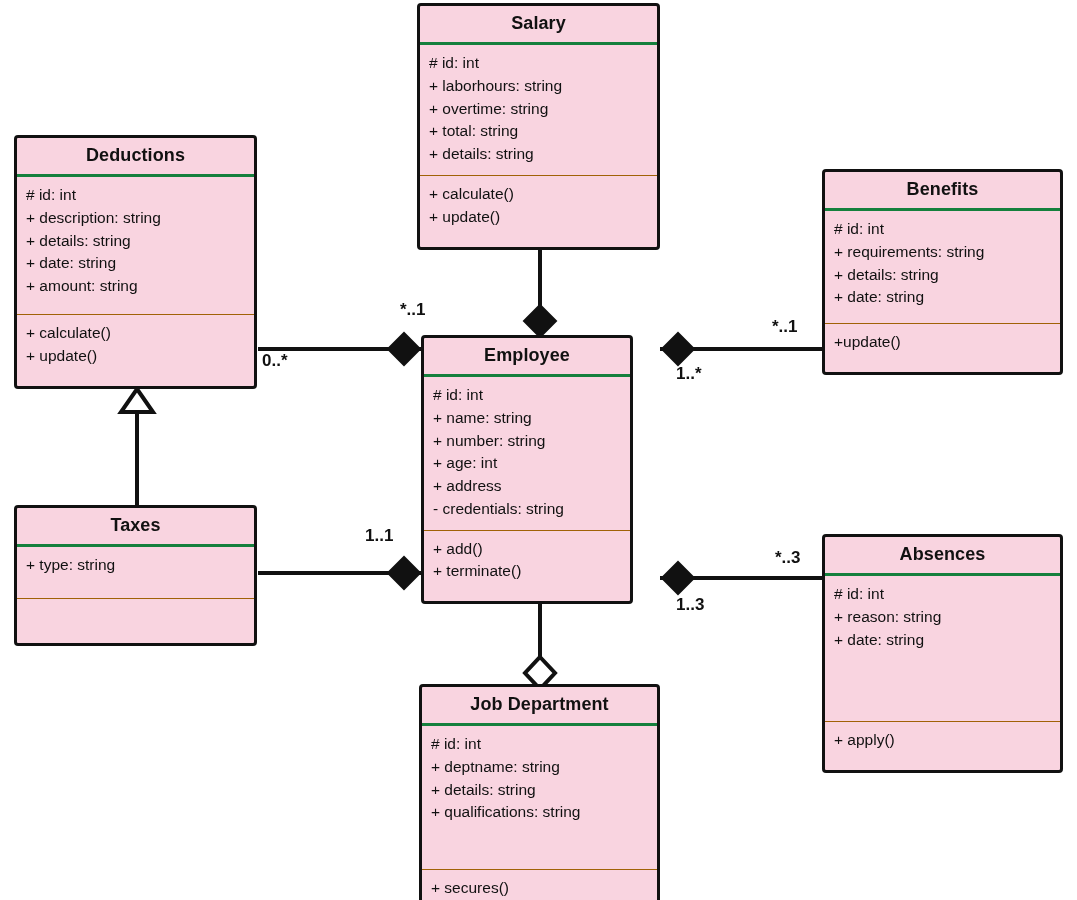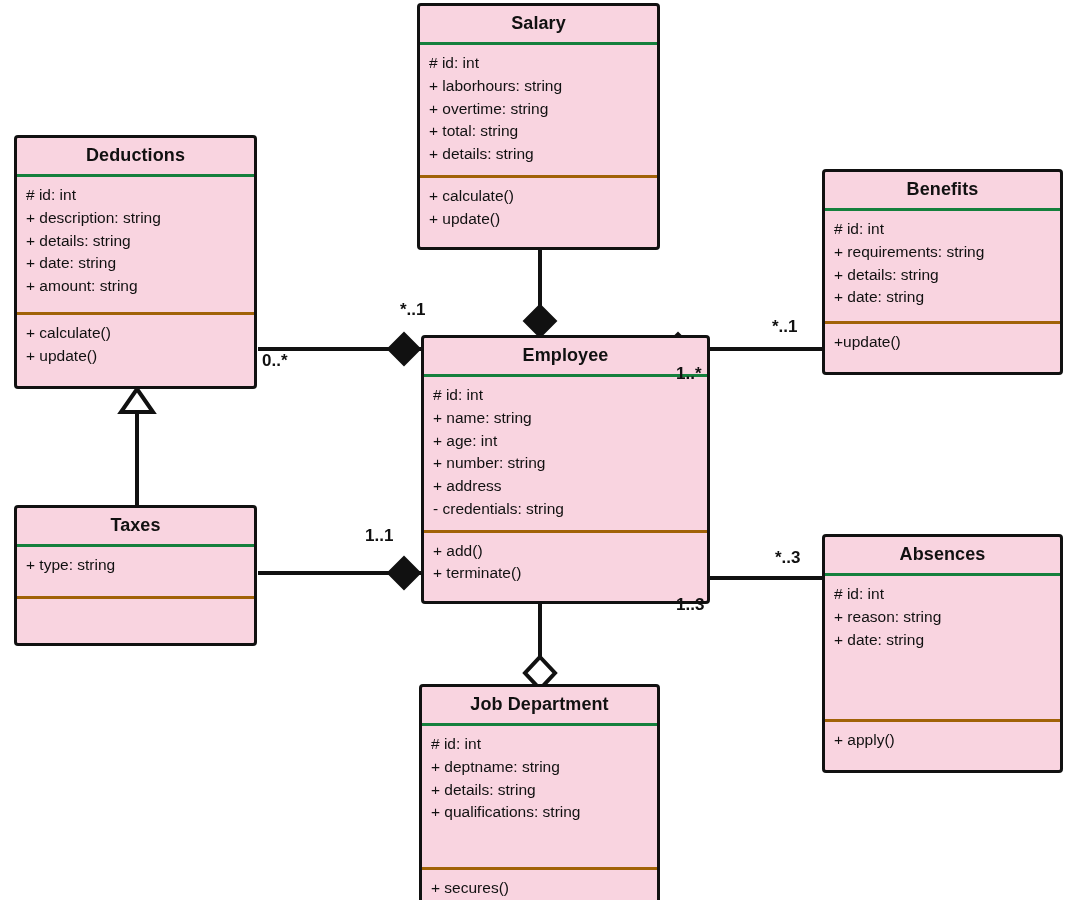--- a/index.html
+++ b/index.html
@@ -43,21 +43,21 @@
     font-weight: bold;
     font-size: 18px;
     color: #111111;
     padding: 7px 6px 8px 6px;
     border-bottom: 3px solid #15803d;
     letter-spacing: 0.1px;
   }
   .cls-attrs {
     box-sizing: border-box;
     padding: 7px 9px 9px 9px;
-    border-bottom: 3px solid #a16207;
+    border-bottom: 1px solid #a16207;
     flex: 1 1 auto;
   }
   .cls-ops {
     box-sizing: border-box;
     padding: 7px 9px 18px 9px;
     flex: 0 0 auto;
   }
   .member {
     font-size: 15.5px;
     line-height: 1.47;
@@ -166,27 +166,27 @@
       <div class="member"># id: int</div>
       <div class="member">+ requirements: string</div>
       <div class="member">+ details: string</div>
       <div class="member">+ date: string</div>
     </div>
     <div class="cls-ops">
       <div class="member">+update()</div>
     </div>
   </div>
 
-  <div class="uml-class" style="left:421px; top:335px; width:289px; height:269px;">
+  <div class="uml-class" style="left:421px; top:335px; width:212px; height:269px;">
     <div class="cls-name">Employee</div>
     <div class="cls-attrs">
       <div class="member"># id: int</div>
       <div class="member">+ name: string</div>
+      <div class="member">+ number: string</div>
       <div class="member">+ age: int</div>
-      <div class="member">+ number: string</div>
       <div class="member">+ address</div>
       <div class="member">- credentials: string</div>
     </div>
     <div class="cls-ops">
       <div class="member">+ add()</div>
       <div class="member">+ terminate()</div>
     </div>
   </div>
 
   <div class="uml-class" style="left:14px; top:505px; width:243px; height:141px;">

